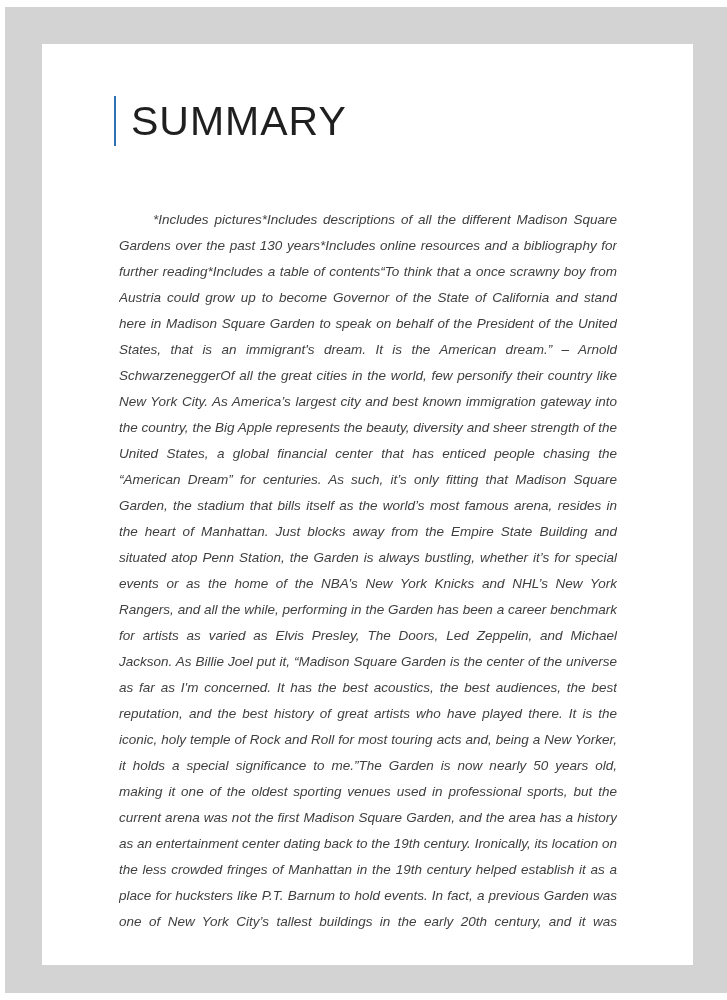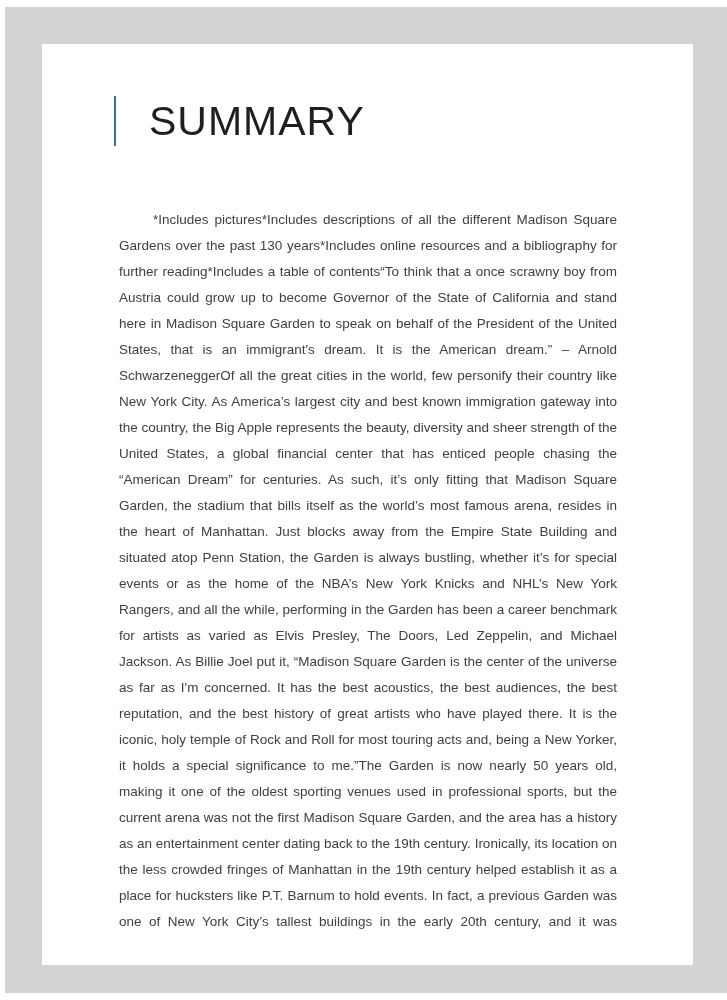--- a/index.html
+++ b/index.html
@@ -31,21 +31,20 @@
     background: #ffffff;
     overflow: hidden;
   }
   .title-block {
     position: absolute;
     left: 72px;
     top: 52px;
     display: flex;
     align-items: stretch;
     height: 50px;
-    gap: 18px;
   }
   .accent-bar {
     width: 2px;
     background: #2e74b5;
     margin-right: 15px;
   }
   .page-title {
     margin: 0;
     align-self: center;
     font-size: 41px;
@@ -59,20 +58,21 @@
     position: absolute;
     left: 77px;
     top: 163px;
     width: 498px;
     height: 758px;
     overflow: hidden;
   }
   .body-text {
     margin: 0;
     font-family: "Liberation Sans", sans-serif;
+    font-style: italic;
     font-size: 13.5px;
     line-height: 26px;
     color: #404040;
     text-align: justify;
     text-align-last: justify;
     text-indent: 34px;
   }
 </style>
 </head>
 <body>

